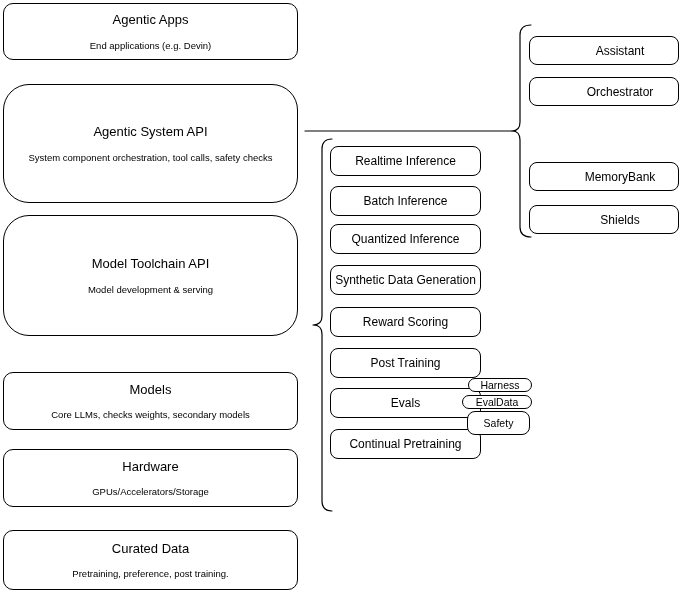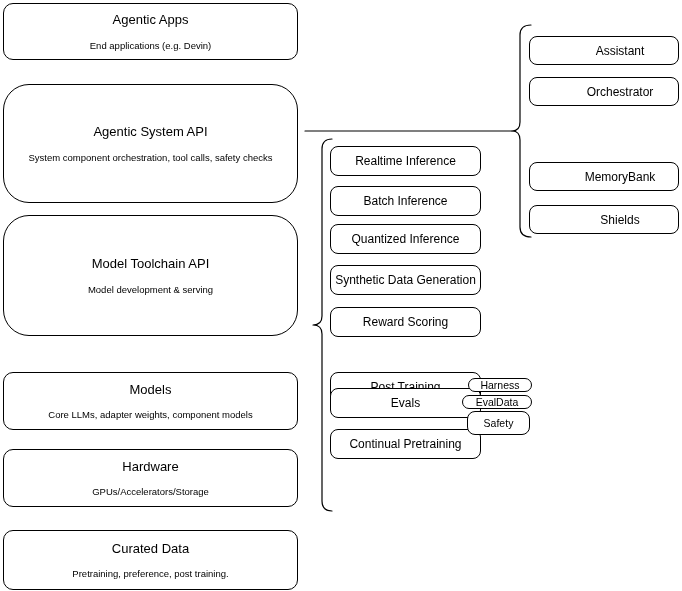--- a/index.html
+++ b/index.html
@@ -119,39 +119,39 @@
     <div class="subtitle">System component orchestration, tool calls, safety checks</div>
   </div>
 
   <div class="box lbox big-r" style="top:215px;height:121px;">
     <div class="title">Model Toolchain API</div>
     <div class="subtitle">Model development &amp; serving</div>
   </div>
 
   <div class="box lbox" style="top:372px;height:58px;">
     <div class="title">Models</div>
-    <div class="subtitle">Core LLMs, adapter weights, component models</div>
+    <div class="subtitle">Core LLMs, checks weights, secondary models</div>
   </div>
 
   <div class="box lbox" style="top:449px;height:58px;">
     <div class="title">Hardware</div>
     <div class="subtitle">GPUs/Accelerators/Storage</div>
   </div>
 
   <div class="box lbox" style="top:530px;height:60px;">
     <div class="title">Curated Data</div>
     <div class="subtitle">Pretraining, preference, post training.</div>
   </div>
 
   <div class="node" style="top:146px;">Realtime Inference</div>
   <div class="node" style="top:186px;">Batch Inference</div>
   <div class="node" style="top:224px;">Quantized Inference</div>
   <div class="node" style="top:265px;">Synthetic Data Generation</div>
   <div class="node" style="top:307px;">Reward Scoring</div>
-  <div class="node" style="top:348px;margin-top:24px;">Post Training</div>
+  <div class="node" style="top:348px;">Post Training</div>
   <div class="node" style="top:388px;">Evals</div>
   <div class="node" style="top:429px;">Continual Pretraining</div>
 
   <div class="pill" style="left:468px;top:378px;width:64px;height:14px;">Harness</div>
   <div class="pill" style="left:462px;top:395px;width:70px;height:14px;">EvalData</div>
   <div class="pill" style="left:467px;top:411px;width:63px;height:24px;">Safety</div>
 
   <div class="node rnode" style="top:36px;">Assistant</div>
   <div class="node rnode" style="top:77px;">Orchestrator</div>
   <div class="node rnode" style="top:162px;">MemoryBank</div>

